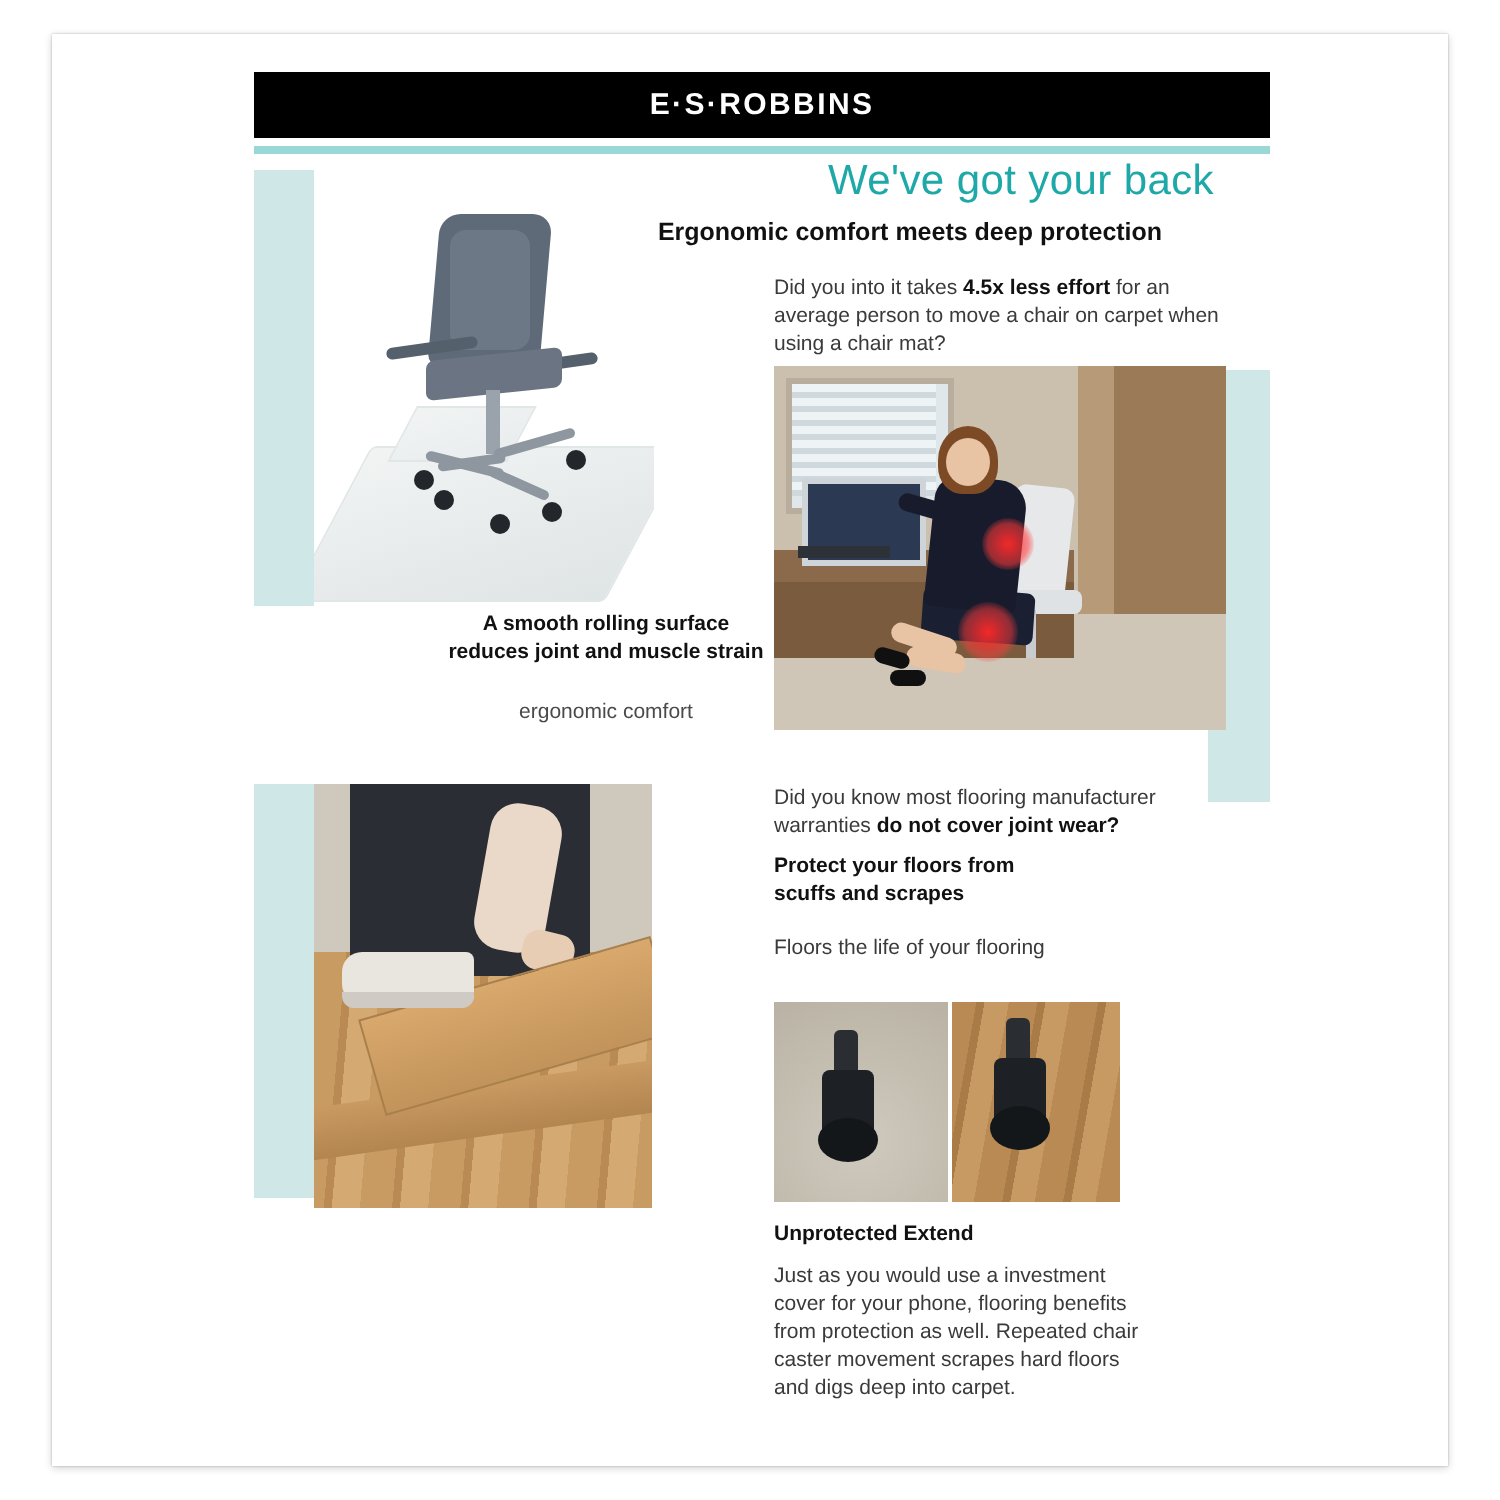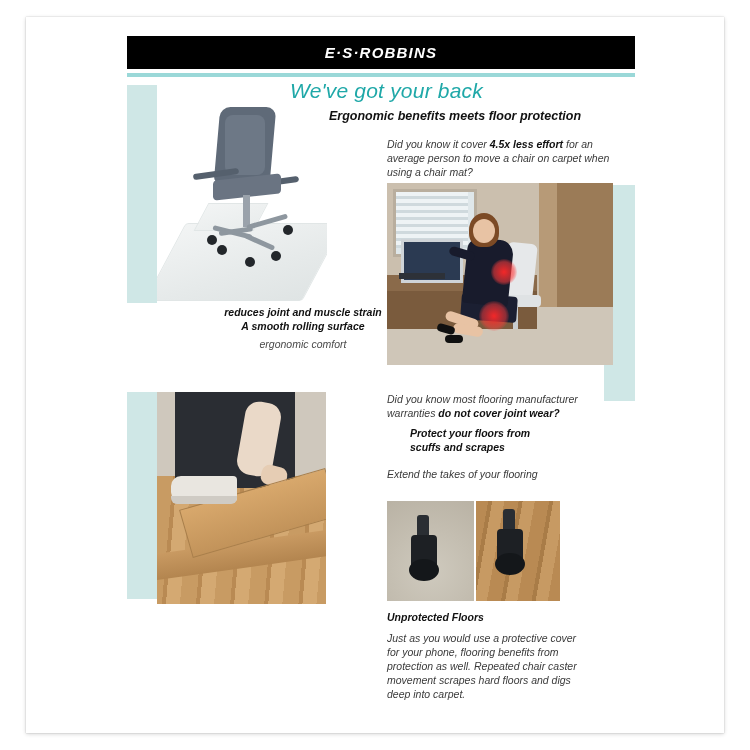--- a/index.html
+++ b/index.html
@@ -10,21 +10,20 @@
     background: #ffffff;
     font-family: "Liberation Sans", sans-serif;
   }
 
   .page {
     position: relative;
     width: 750px;
     height: 750px;
     background: #ffffff;
     overflow: hidden;
-    font-style: italic;
   }
 
   
   .sheet {
     position: absolute;
     left: 26px;
     top: 17px;
     width: 698px;
     height: 716px;
     background: #ffffff;
@@ -64,24 +63,24 @@
     position: absolute;
     background: #cfe7e6;
   }
   .accent-left-top  { left: 101px; top: 68px;  width: 30px; height: 218px; }
   .accent-right-top { left: 578px; top: 168px; width: 31px; height: 216px; }
   .accent-left-bot  { left: 101px; top: 375px; width: 30px; height: 207px; }
 
   
   .title {
     position: absolute;
-    left: 264px;
+    left: 241px;
     top: 62px;
     width: 340px;
-    text-align: left;
+    text-align: right;
     color: #1fa8a8;
     font-size: 21px;
     font-weight: normal;
     letter-spacing: 0.2px;
   }
   .subtitle {
     position: absolute;
     left: 259px;
     top: 92px;
     width: 340px;
@@ -141,21 +140,21 @@
   
   .floor-photo {
     position: absolute;
     left: 131px;
     top: 375px;
     width: 169px;
     height: 212px;
   }
 
   .p-warranty  { left: 361px; top: 375px; width: 220px; }
-  .p-protect   { left: 361px; top: 409px; width: 220px; color:#111111; font-weight: bold; margin-left: 23px; }
+  .p-protect   { left: 361px; top: 409px; width: 220px; color:#111111; font-weight: bold; }
   .p-extend    { left: 361px; top: 450px; width: 220px; }
 
   .casters-photo {
     position: absolute;
     left: 361px;
     top: 484px;
     width: 173px;
     height: 100px;
   }
 
@@ -307,21 +306,21 @@
     <div class="brand-bar">
       <span class="brand-text">E·S·ROBBINS</span>
     </div>
     <div class="brand-rule"></div>
 
     <div class="accent accent-left-top"></div>
     <div class="accent accent-right-top"></div>
     <div class="accent accent-left-bot"></div>
 
     <div class="title">We've got your back</div>
-    <div class="subtitle">Ergonomic benefits meets floor protection</div>
+    <div class="subtitle">Ergonomic comfort meets deep protection</div>
 
     <div class="photo chair-photo">
       <div class="mat"></div>
       <div class="mat-tab"></div>
       <div class="chair-back"></div>
       <div class="chair-back-inner"></div>
       <div class="arm-l"></div>
       <div class="arm-r"></div>
       <div class="chair-seat"></div>
       <div class="post"></div>
@@ -330,21 +329,21 @@
       <div class="base-leg" style="left:62px; top:146px; width:34px; transform:rotate(-8deg);"></div>
       <div class="base-leg" style="left:88px; top:148px; width:32px; transform:rotate(24deg);"></div>
       <div class="caster" style="left:50px; top:150px;"></div>
       <div class="caster" style="left:126px; top:140px;"></div>
       <div class="caster" style="left:60px; top:160px;"></div>
       <div class="caster" style="left:114px; top:166px;"></div>
       <div class="caster" style="left:88px; top:172px;"></div>
     </div>
 
     <div class="para p-effort">
-      <span>Did you know it cover </span><b>4.5x less effort</b><span> for an average person to move a chair on carpet when using a chair mat?</span>
+      <span>Did you into it takes </span><b>4.5x less effort</b><span> for an average person to move a chair on carpet when using a chair mat?</span>
     </div>
 
     <div class="photo woman-photo">
       <div class="w-wall"></div>
       <div class="w-window"></div>
       <div class="w-blind"></div>
       <div class="w-panel"></div>
       <div class="w-panel2"></div>
       <div class="w-carpet"></div>
       <div class="w-desk"></div>
@@ -361,23 +360,23 @@
       <div class="w-head"></div>
       <div class="w-leg1"></div>
       <div class="w-leg2"></div>
       <div class="w-shoe1"></div>
       <div class="w-shoe2"></div>
       <div class="w-glow-a"></div>
       <div class="w-glow-b"></div>
     </div>
 
     <div class="center-block">
+      <div class="bold-line">A smooth rolling surface</div>
       <div class="bold-line">reduces joint and muscle strain</div>
-      <div class="bold-line">A smooth rolling surface</div>
-      <div class="light-line" style="margin-top:4px;">ergonomic comfort</div>
+      <div class="light-line" style="margin-top:16px;">ergonomic comfort</div>
     </div>
 
     <div class="photo floor-photo">
       <div class="f-bg"></div>
       <div class="f-wall"></div>
       <div class="f-floor"></div>
       <div class="f-legs"></div>
       <div class="f-arm"></div>
       <div class="f-hand"></div>
       <div class="f-plank2"></div>
@@ -389,32 +388,32 @@
     <div class="para p-warranty">
       <span>Did you know most flooring manufacturer warranties </span><b>do not cover joint wear?</b>
     </div>
 
     <div class="para p-protect">
       <div>Protect your floors from</div>
       <div>scuffs and scrapes</div>
     </div>
 
     <div class="para p-extend">
-      <div>Extend the takes of your flooring</div>
+      <div>Floors the life of your flooring</div>
     </div>
 
     <div class="photo casters-photo">
       <div class="c-left"></div>
       <div class="c-right"></div>
       <div class="c-divider"></div>
       <div class="c-stem" style="left:30px; top:14px;"></div>
       <div class="c-caster-body" style="left:24px; top:34px;"></div>
       <div class="c-caster-wheel" style="left:22px; top:58px;"></div>
       <div class="c-stem" style="left:116px; top:8px;"></div>
       <div class="c-caster-body" style="left:110px; top:28px;"></div>
       <div class="c-caster-wheel" style="left:108px; top:52px;"></div>
     </div>
 
-    <div class="unprotected-label">Unprotected Floors</div>
-    <div class="para p-final">Just as you would use a protective cover for your phone, flooring benefits from protection as well. Repeated chair caster movement scrapes hard floors and digs deep into carpet.</div>
+    <div class="unprotected-label">Unprotected Extend</div>
+    <div class="para p-final">Just as you would use a investment cover for your phone, flooring benefits from protection as well. Repeated chair caster movement scrapes hard floors and digs deep into carpet.</div>
 
   </div>
 </div>
 
 </body></html>

